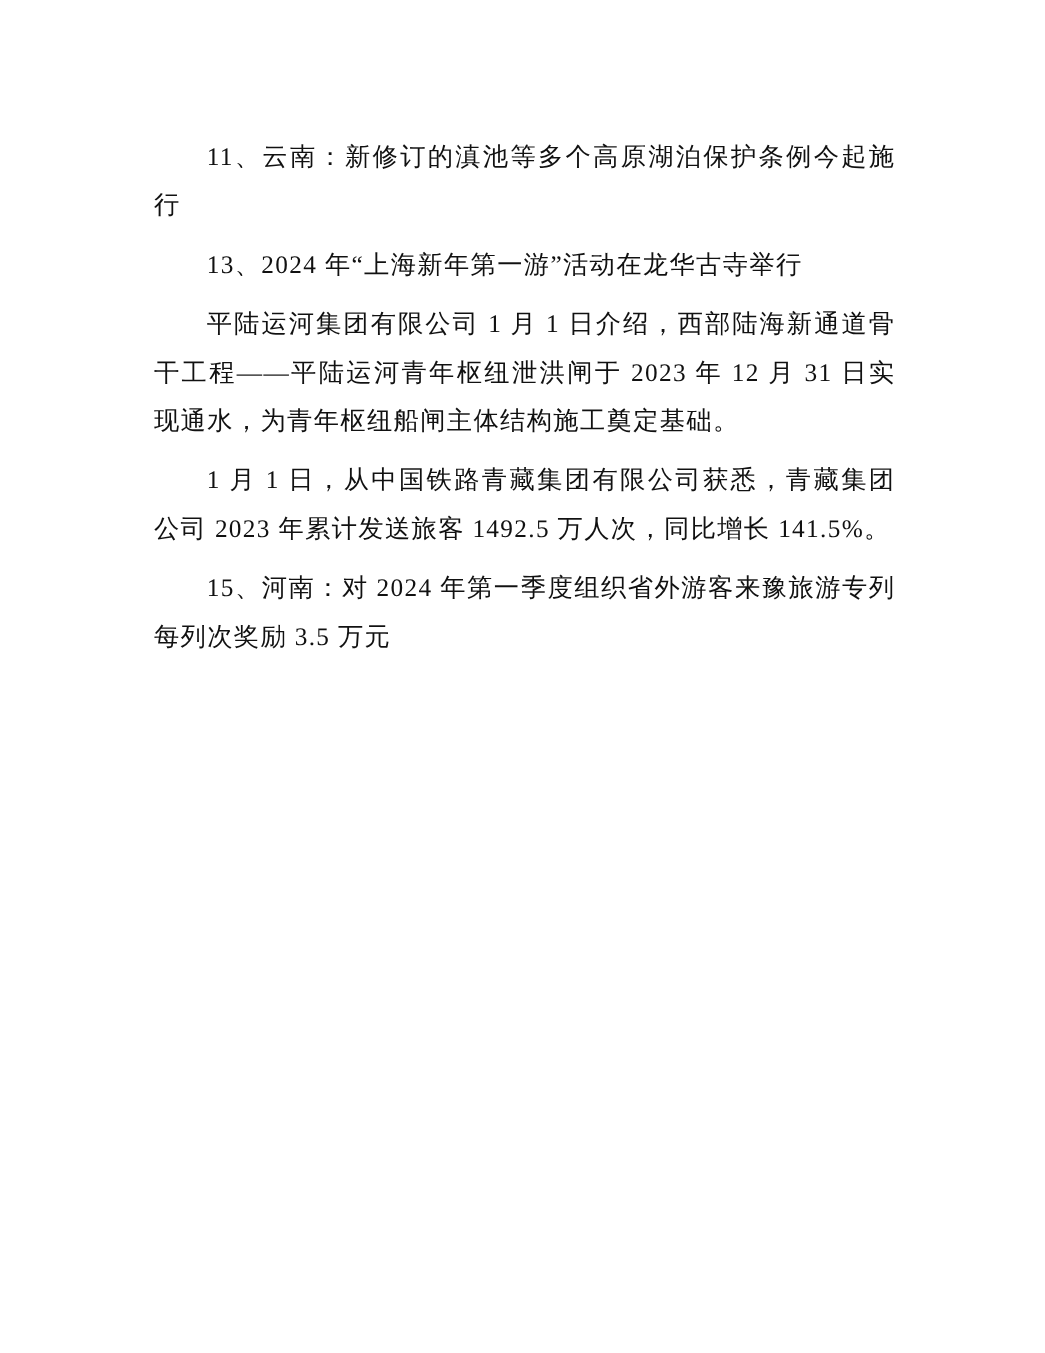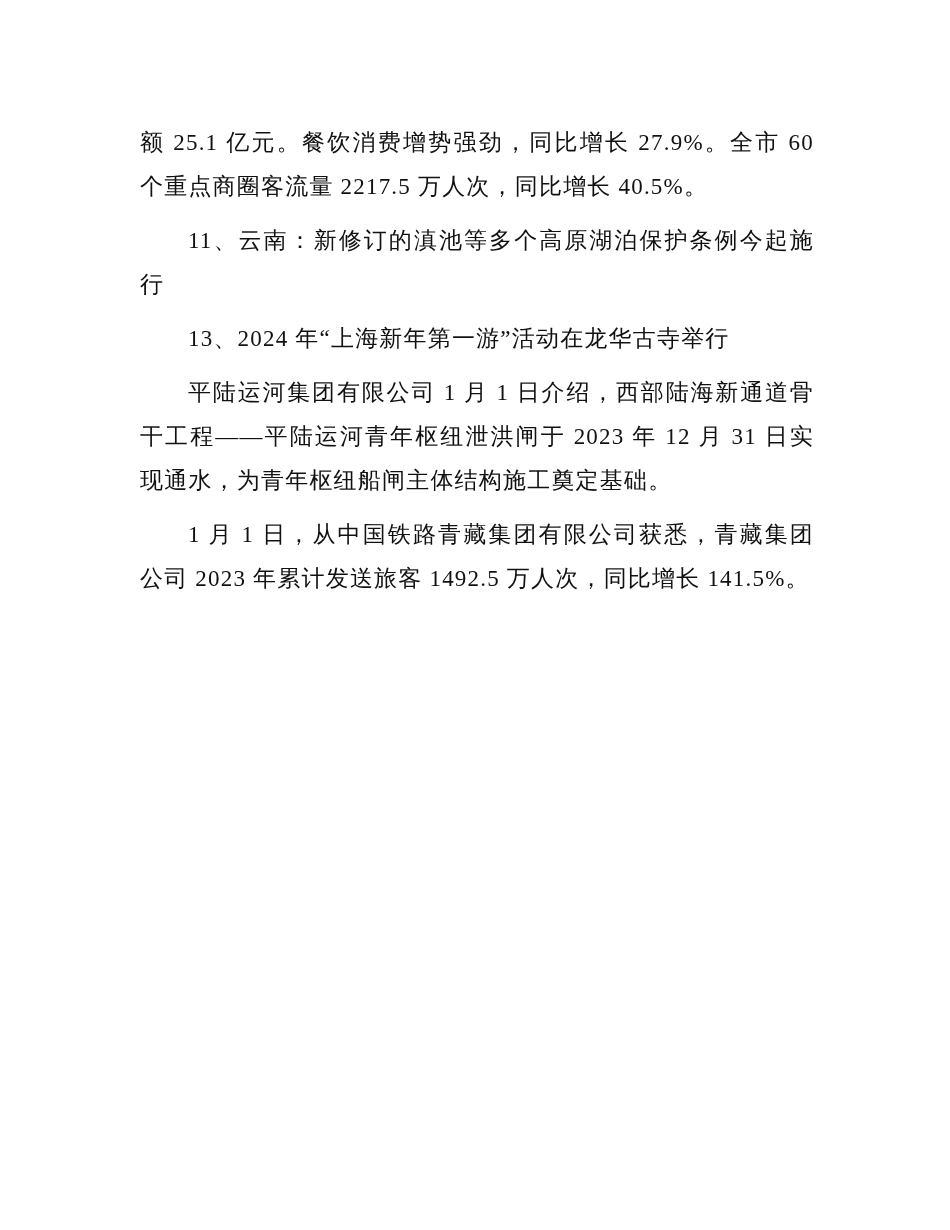--- a/index.html
+++ b/index.html
@@ -34,18 +34,18 @@
       text-indent: 48px;
     }
     .para.heading {
       text-indent: 48px;
     }
   </style>
 </head>
 <body>
 
 <div class="page">
-  <p class="para">额 25.1 亿元。餐饮消费增势强劲，同比增长 27.9%。全市 60 个重点商圈客流量 2217.5 万人次，同比增长 40.5%。</p>
   <p class="para heading">11、云南：新修订的滇池等多个高原湖泊保护条例今起施行</p>
   <p class="para heading">13、2024 年“上海新年第一游”活动在龙华古寺举行</p>
   <p class="para indent">平陆运河集团有限公司 1 月 1 日介绍，西部陆海新通道骨干工程——平陆运河青年枢纽泄洪闸于 2023 年 12 月 31 日实现通水，为青年枢纽船闸主体结构施工奠定基础。</p>
   <p class="para indent">1 月 1 日，从中国铁路青藏集团有限公司获悉，青藏集团公司 2023 年累计发送旅客 1492.5 万人次，同比增长 141.5%。</p>
+  <p class="para heading">15、河南：对 2024 年第一季度组织省外游客来豫旅游专列每列次奖励 3.5 万元</p>
 </div>
 
 </body></html>

